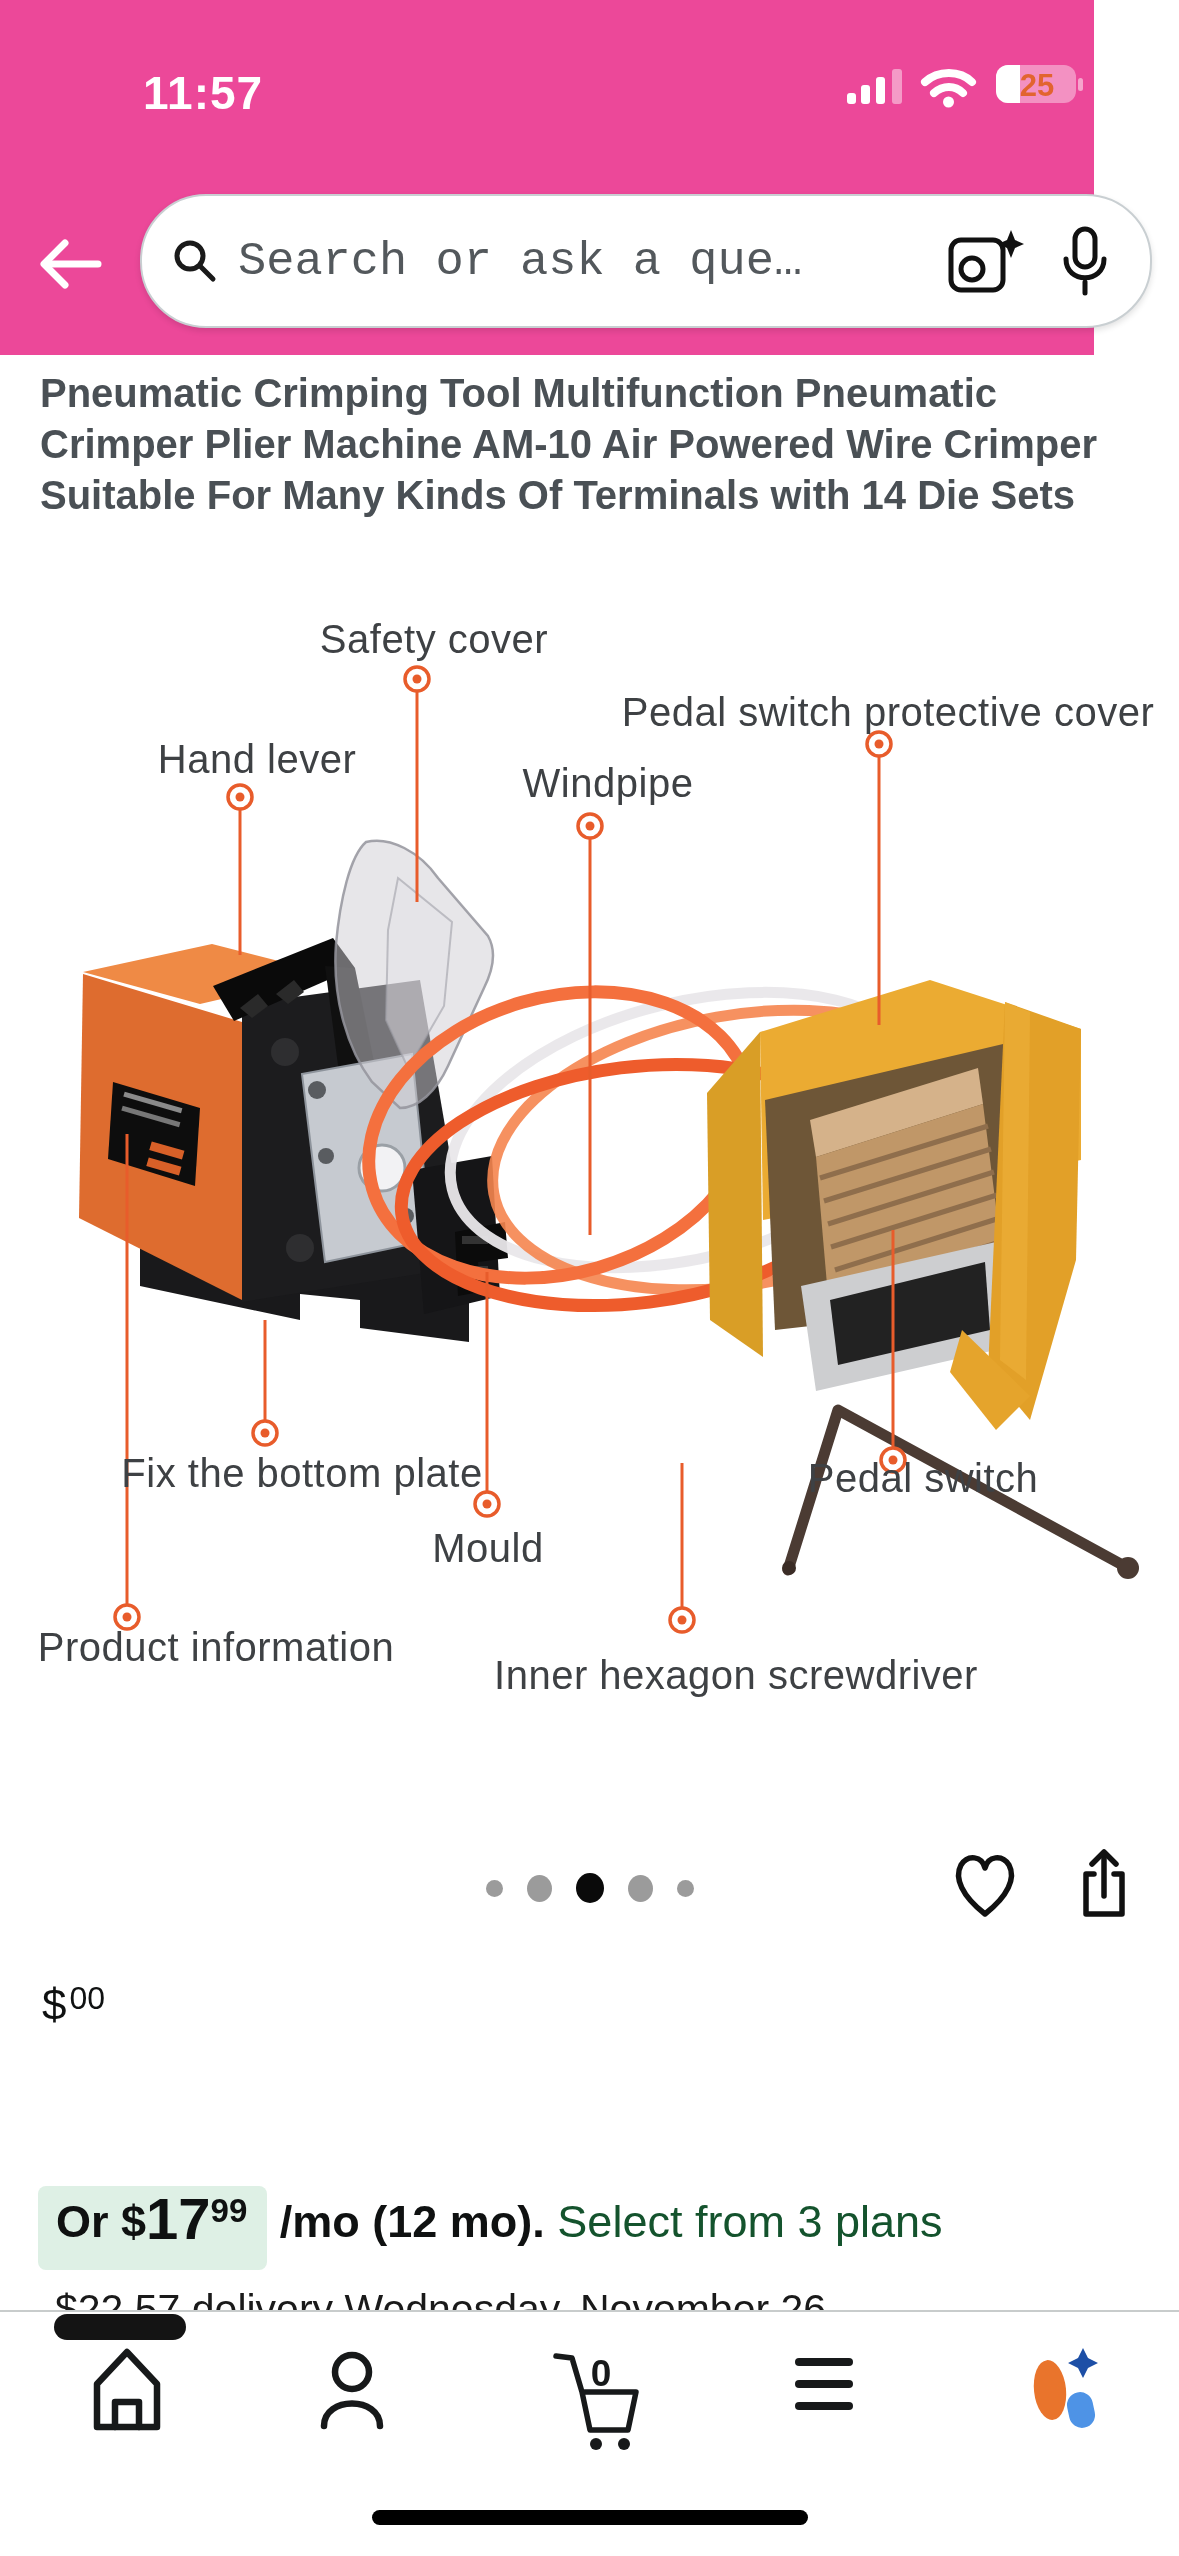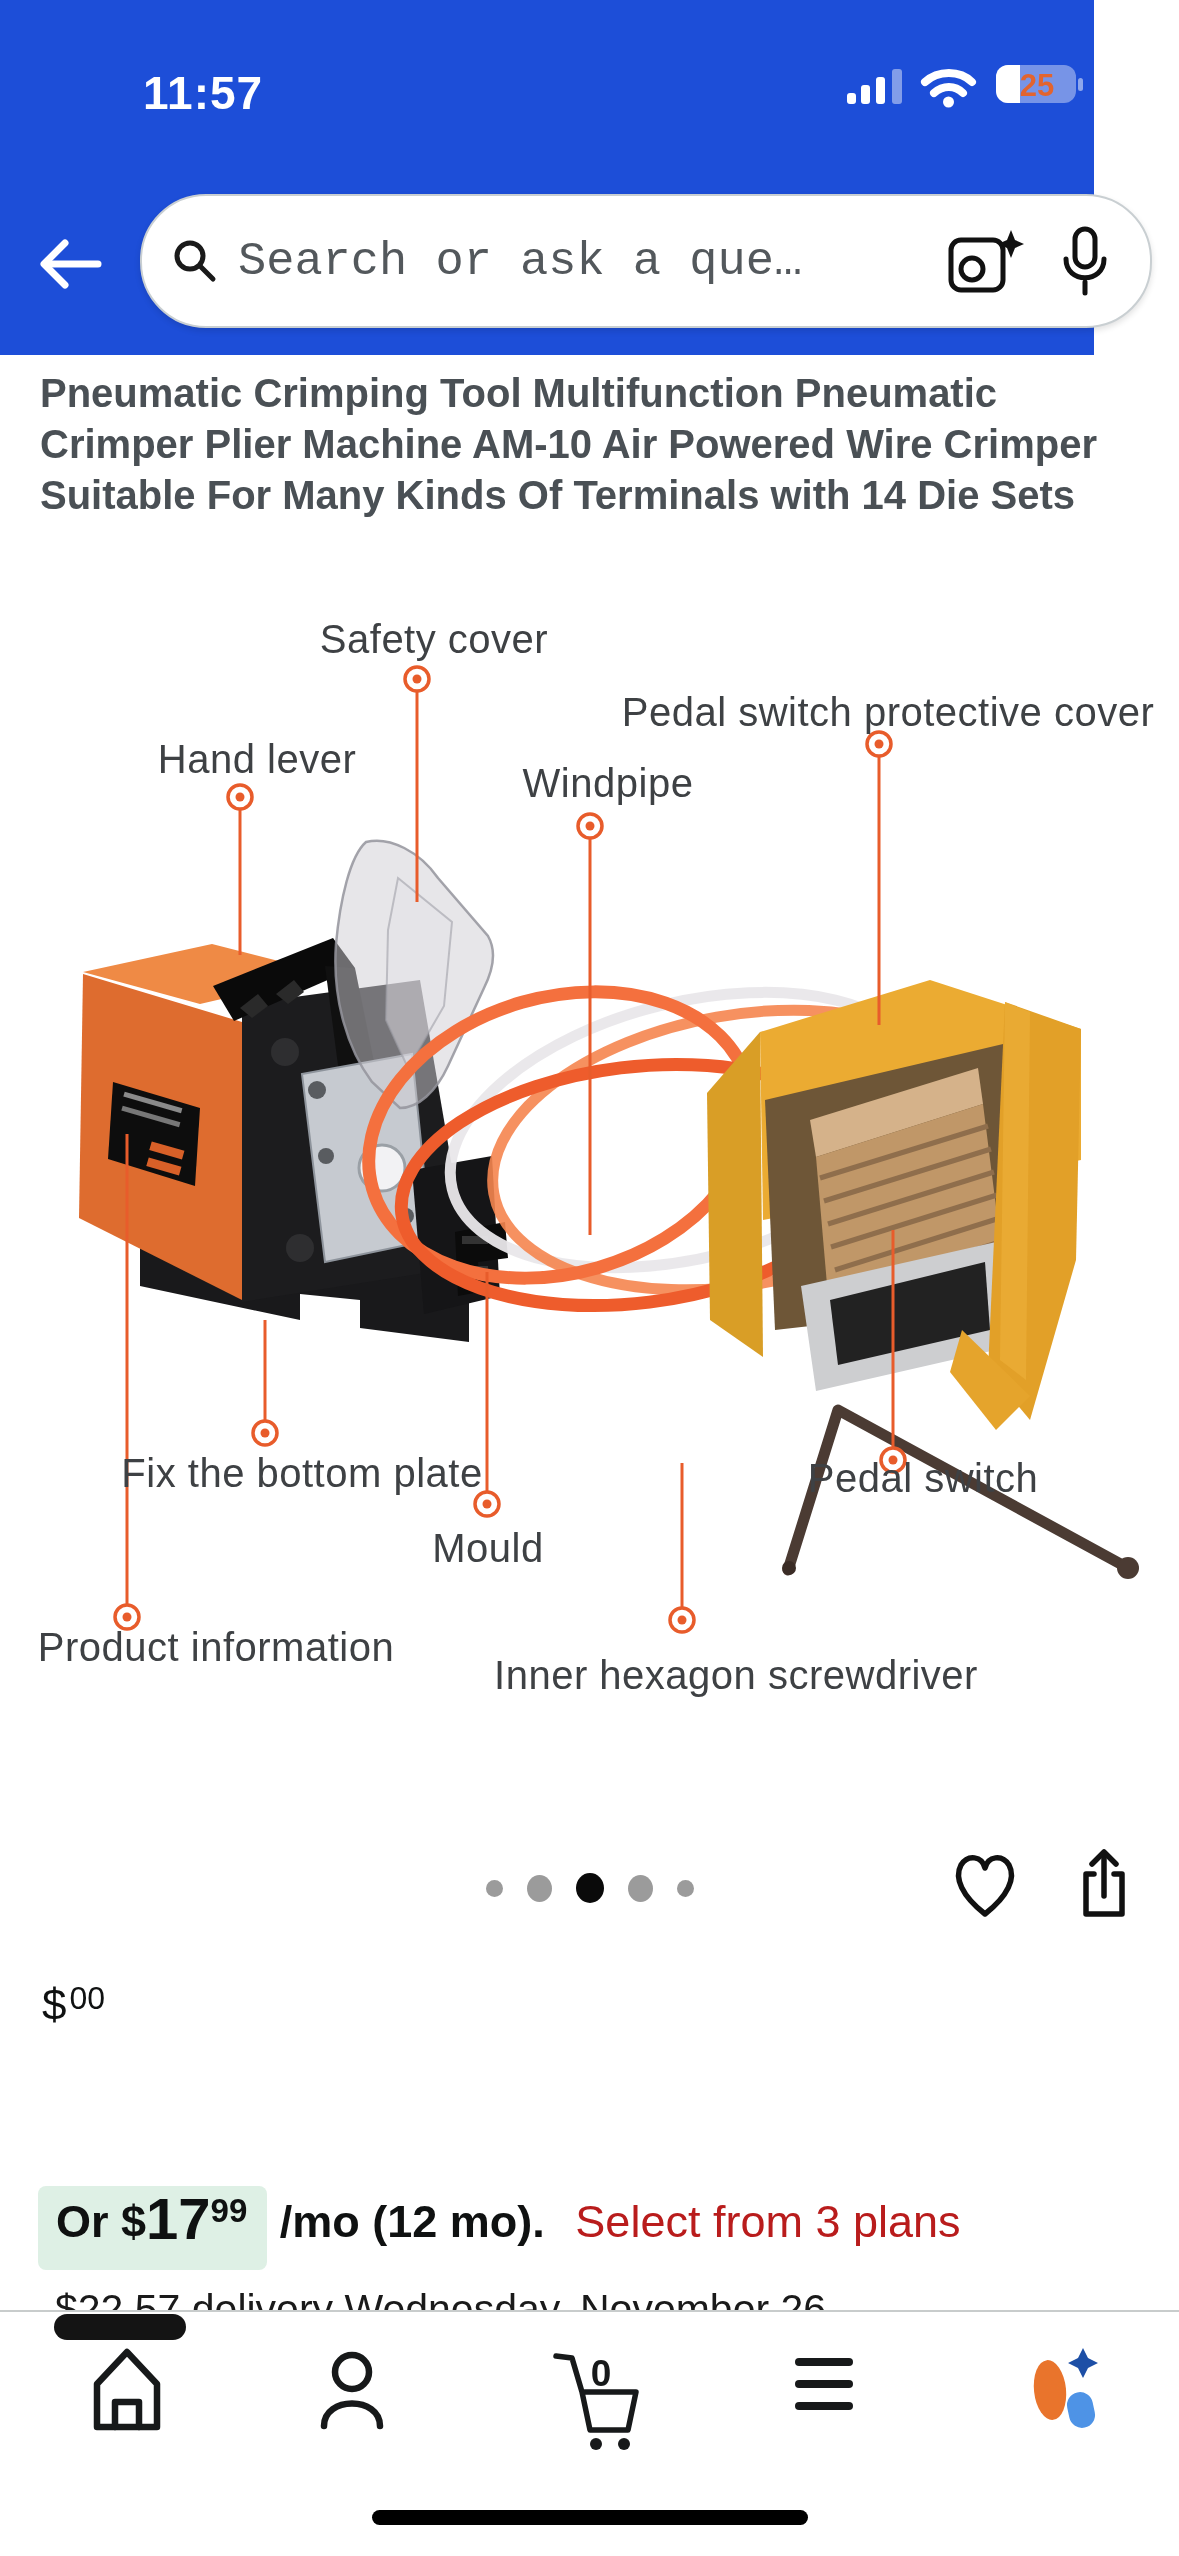--- a/index.html
+++ b/index.html
@@ -1,20 +1,20 @@
 <!DOCTYPE html>
 <html><head>
 <meta charset="utf-8">
 <style>
   html,body{margin:0;padding:0;background:#888;}
   .screen{position:relative;width:1179px;height:2556px;background:#fff;overflow:hidden;
           font-family:"Liberation Sans",sans-serif;-webkit-font-smoothing:antialiased;}
 
   
-  .header{position:absolute;left:0;top:0;width:1094px;height:355px;background:#1d4ed8;}
+  .header{position:absolute;left:0;top:0;width:1094px;height:355px;background:#ec4899;}
   .time{position:absolute;left:143px;top:66px;color:#fff;font-size:46px;font-weight:700;letter-spacing:1px;}
   .search-pill{position:absolute;left:140px;top:194px;width:1008px;height:130px;background:#fff;
                border:2px solid #C9CFD2;border-radius:66px;box-shadow:0 3px 6px rgba(0,0,0,0.12);
                display:flex;align-items:center;}
   .search-input{border:none;outline:none;flex:1;font-size:47px;color:#3a3f43;background:transparent;
                 font-family:Liberation Mono, monospace;min-width:0;}
   .search-input::placeholder{color:#53585C;opacity:1;}
 
   
   .title{position:absolute;left:40px;top:368px;width:1108px;font-size:40px;line-height:51px;
@@ -38,21 +38,21 @@
   .price-sym{font-size:44px;font-weight:500;padding-top:8px;}
   .price-whole{font-size:104px;font-weight:500;line-height:96px;letter-spacing:-3px;}
   .price-frac{font-size:32px;font-weight:500;padding-top:8px;padding-left:3px;}
   .price-history{position:absolute;left:42px;top:2102px;font-size:46px;color:#3A6BAE;}
   .installment{position:absolute;left:56px;top:2196px;font-size:45px;color:#0F1111;font-weight:700;
                display:flex;align-items:flex-start;white-space:pre;}
   .hl{background:#DEF0E5;border-radius:8px;padding:10px 20px 22px 18px;margin:-10px 0 0 -18px;
       display:flex;align-items:flex-start;white-space:pre;}
   .inst-amt{font-size:58px;line-height:46px;}
   .inst-sup{font-size:33px;line-height:33px;position:relative;top:-2px;}
-  .inst-link{color:#b91c1c;font-weight:500;margin-left:18px;}
+  .inst-link{color:#14532d;font-weight:500;}
 
   .delivery-clip{position:absolute;left:55px;top:2286px;font-size:41px;color:#1a1a1a;white-space:nowrap;z-index:1;}
 
   
   .navbar{position:absolute;left:0;top:2310px;width:1179px;height:246px;background:#fff;
           border-top:2px solid #C8CCCC;z-index:10;}
   .svg-abs{position:absolute;left:0;top:0;}
 </style>
 </head>
 <body>

